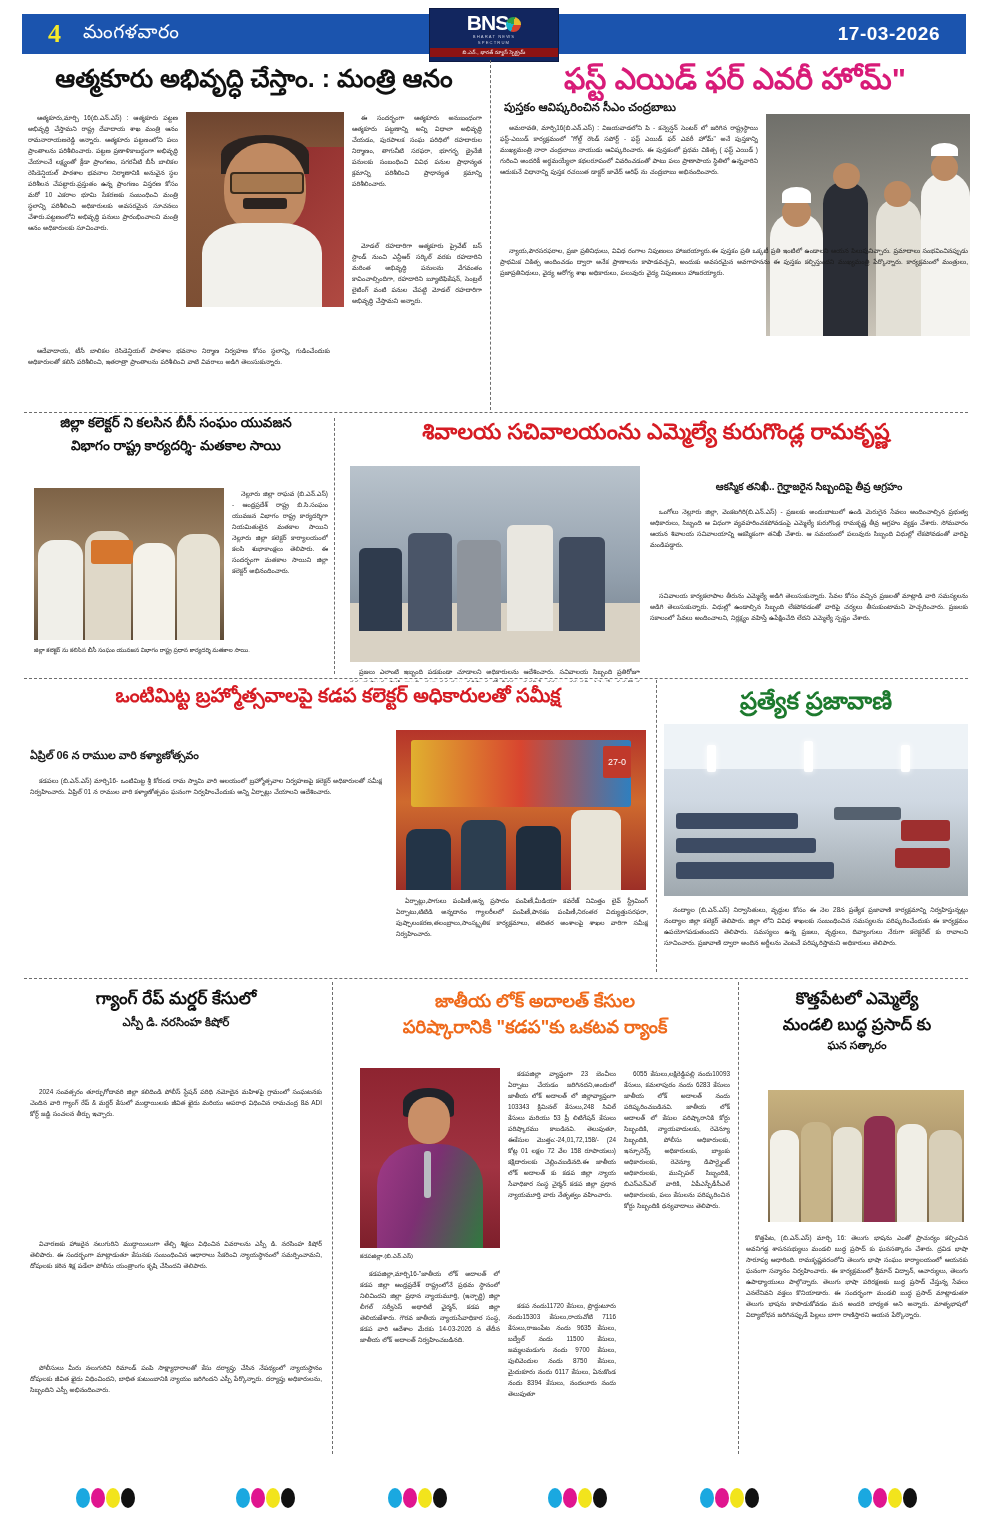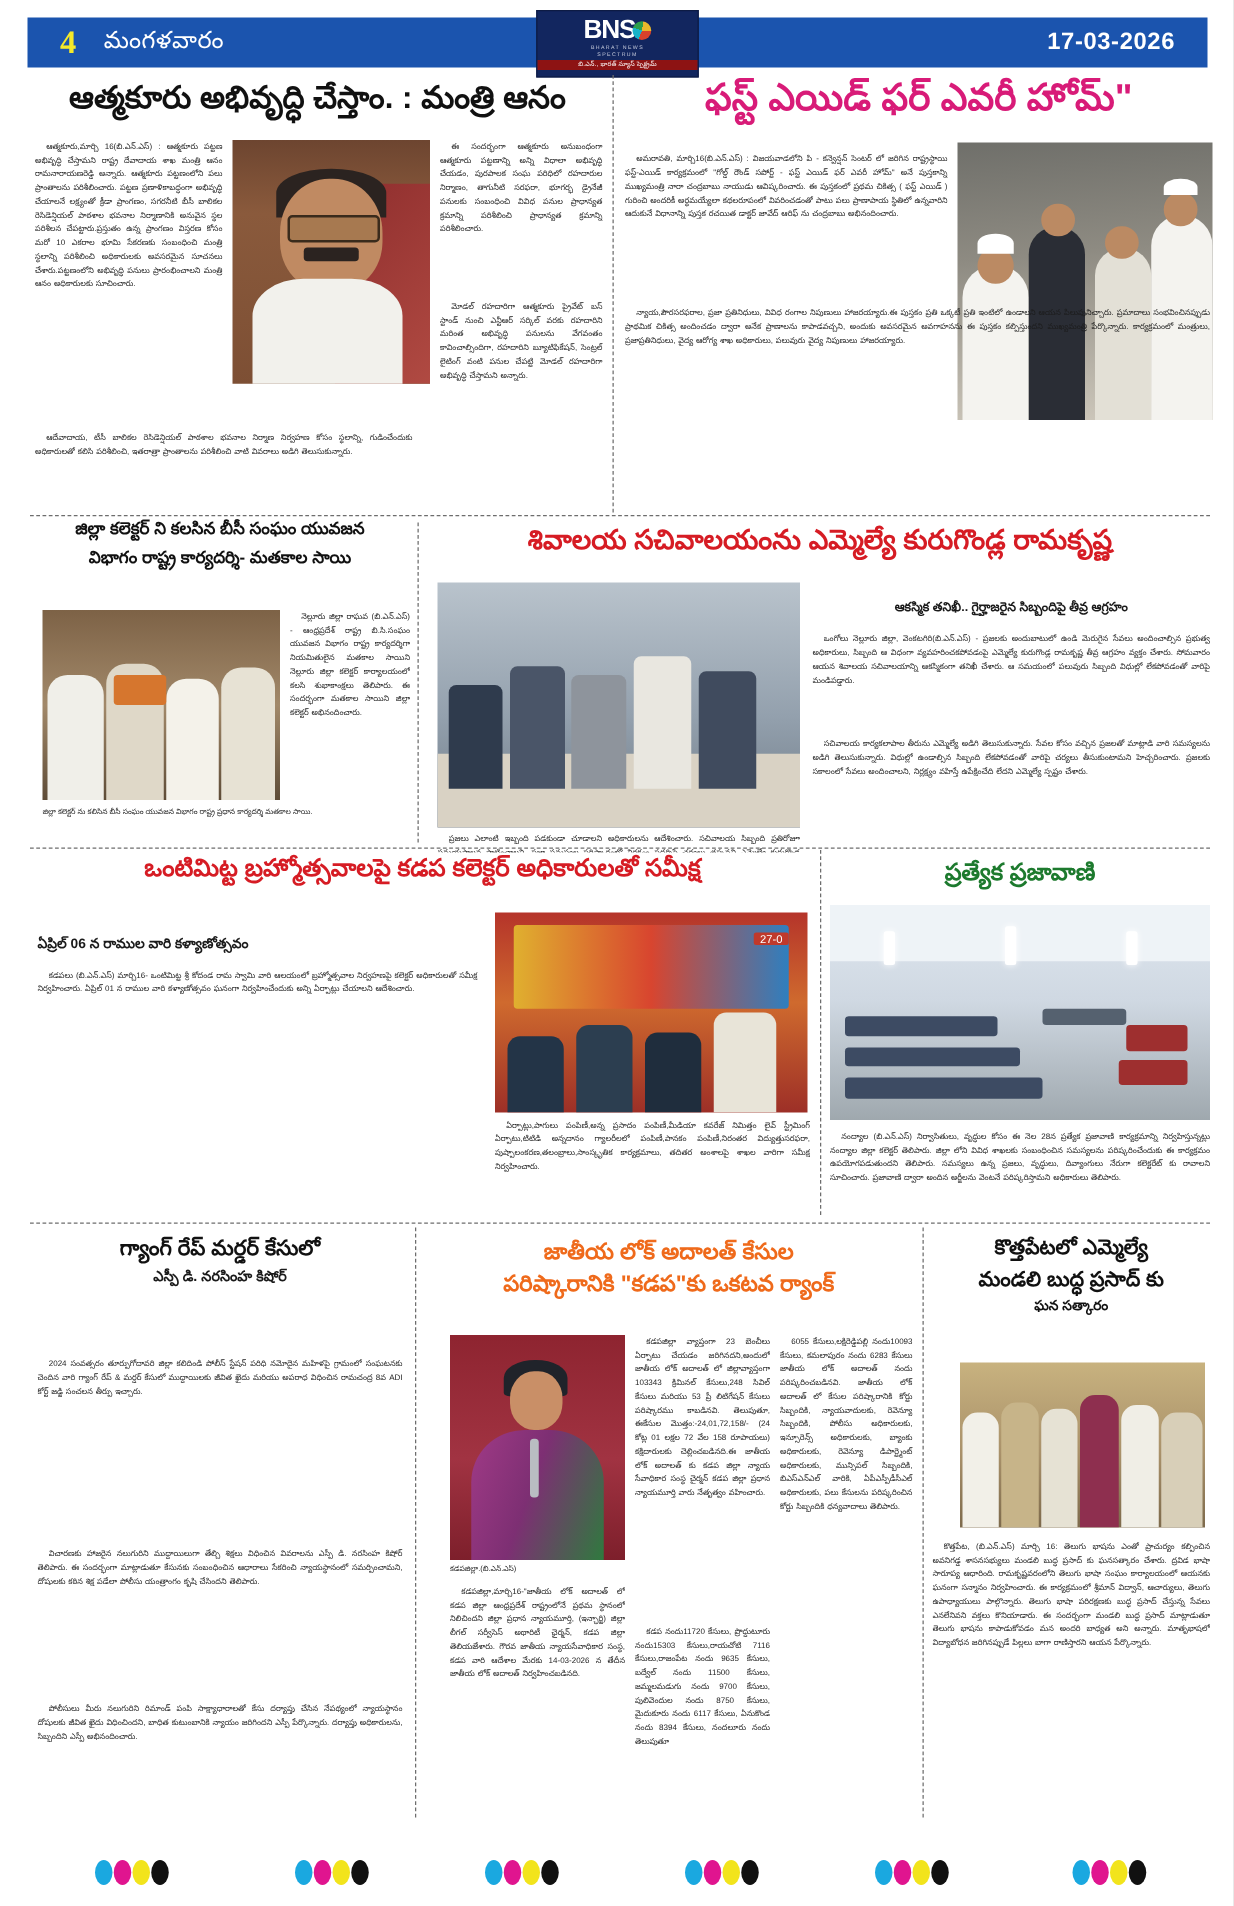--- a/index.html
+++ b/index.html
@@ -175,20 +175,21 @@
     <p>ఈ సందర్భంగా ఆత్మకూరు అనుబంధంగా ఆత్మకూరు పట్టణాన్ని అన్ని విధాలా అభివృద్ధి చేయడం, పురపాలక సంఘ పరిధిలో రహదారుల నిర్మాణం, తాగునీటి సరఫరా, భూగర్భ డ్రైనేజీ పనులకు సంబంధించి వివిధ పనుల ప్రాధాన్యత క్రమాన్ని పరిశీలించి ప్రాధాన్యత క్రమాన్ని పరిశీలించారు.</p>
   </div>
   <div class="body-col" style="position:absolute;left:352px;top:240px;width:130px;height:165px;overflow:hidden;">
     <p>మోడల్ రహదారిగా ఆత్మకూరు ప్రైవేట్ బస్ స్టాండ్ నుంచి ఎన్టీఆర్ సర్కిల్ వరకు రహదారిని మరింత అభివృద్ధి పనులను వేగవంతం కావించాల్సిందిగా, రహదారిని బ్యూటిఫికేషన్, సెంట్రల్ లైటింగ్ వంటి పనుల చేపట్టి మోడల్ రహదారిగా అభివృద్ధి చేస్తామని అన్నారు.</p>
   </div>
 
   <div class="rule-v" style="left:490px;top:60px;height:350px;"></div>
 
   <div style="position:absolute;left:500px;top:58px;width:470px;">
     <div class="hl hl-magenta" style="font-size:30px;padding:4px 0 4px;">ఫస్ట్ ఎయిడ్ ఫర్ ఎవరీ హోమ్"</div>
+    <div class="sub" style="font-size:11.5px;font-weight:bold;text-align:left;padding-left:4px;">పుస్తకం ఆవిష్కరించిన సీఎం చంద్రబాబు</div>
   </div>
 
   <div class="photo ph-group" style="position:absolute;left:766px;top:114px;width:204px;height:222px;">
     <div class="fig" style="left:2%;width:26%;height:56%;"></div>
     <div class="hd" style="left:8%;top:38%;width:14%;height:13%;"></div>
     <div class="cap-w" style="left:8%;top:33%;width:14%;height:7%;"></div>
     <div class="fig" style="left:28%;width:22%;height:70%;background:#2a2d35;"></div>
     <div class="hd" style="left:33%;top:22%;width:13%;height:12%;"></div>
     <div class="fig" style="left:54%;width:22%;height:62%;background:#e3e0d6;"></div>
     <div class="hd" style="left:58%;top:30%;width:13%;height:12%;"></div>
@@ -258,34 +259,34 @@
     <div class="hl hl-red" style="font-size:19.5px;padding:3px 0 6px;">ఒంటిమిట్ట బ్రహ్మోత్సవాలపై కడప కలెక్టర్ అధికారులతో సమీక్ష</div>
   </div>
   <div class="sub" style="position:absolute;left:30px;top:744px;width:345px;font-size:11px;font-weight:bold;text-align:left;line-height:2.0;">ఏప్రిల్ 06 న రాముల వారి కళ్యాణోత్సవం</div>
 
   <div class="photo ph-banner" style="position:absolute;left:396px;top:730px;width:250px;height:160px;">
     <div class="bnr"></div>
     <div class="bd" style="left:4%;width:18%;height:38%;"></div>
     <div class="bd" style="left:26%;width:18%;height:44%;background:#2c3e50;"></div>
     <div class="bd" style="left:48%;width:18%;height:40%;background:#1f2d3d;"></div>
     <div class="bd" style="left:70%;width:20%;height:50%;background:#e8e4d8;"></div>
-    <div style="position:absolute;right:6%;top:10%;background:#c0392b;color:#fff;font-size:9px;padding:0 5px;border-radius:2px;">27-0</div>
+    <div style="position:absolute;right:6%;top:10%;background:#c0392b;color:#fff;font-size:9px;padding:11px 5px;border-radius:2px;">27-0</div>
   </div>
 
   <div class="body-col" style="position:absolute;left:30px;top:775px;width:352px;height:185px;overflow:hidden;">
     <p>కడపలు (బి.ఎన్.ఎస్) మార్చి16- ఒంటిమిట్ట శ్రీ కోదండ రామ స్వామి వారి ఆలయంలో బ్రహ్మోత్సవాల నిర్వహణపై కలెక్టర్ అధికారులతో సమీక్ష నిర్వహించారు. ఏప్రిల్ 01 న రాముల వారి కళ్యాణోత్సవం ఘనంగా నిర్వహించేందుకు అన్ని ఏర్పాట్లు చేయాలని ఆదేశించారు.</p>
   </div>
   <div class="body-col" style="position:absolute;left:396px;top:895px;width:252px;height:70px;overflow:hidden;">
     <p>ఏర్పాట్లు,పాగులు పంపిణీ,అన్న ప్రసాదం పంపిణీ,మీడియా కవరేజ్ నిమిత్తం లైవ్ స్ట్రీమింగ్ ఏర్పాటు,టిటిడి అన్నదానం గ్యాలరీలలో పంపిణీ,పానకం పంపిణీ,నిరంతర విద్యుత్తుసరఫరా, పుష్పాలంకరణ,తలంబ్రాలు,సాంస్కృతిక కార్యక్రమాలు, తదితర అంశాలపై శాఖల వారిగా సమీక్ష నిర్వహించారు.</p>
   </div>
 
   <div class="rule-v" style="left:656px;top:680px;height:292px;"></div>
 
   <div style="position:absolute;left:664px;top:684px;width:304px;">
-    <div class="hl hl-green" style="font-size:19px;padding:4px 0 8px;">ప్రత్యేక ప్రజావాణి</div>
+    <div class="hl hl-green" style="font-size:24px;padding:4px 0 8px;">ప్రత్యేక ప్రజావాణి</div>
   </div>
 
   <div class="photo ph-hall" style="position:absolute;left:664px;top:724px;width:304px;height:172px;">
     <div class="ceil"></div>
     <div class="tube" style="left:14%;top:12%;width:3%;height:16%;"></div>
     <div class="tube" style="left:46%;top:10%;width:3%;height:18%;"></div>
     <div class="tube" style="left:78%;top:12%;width:3%;height:16%;"></div>
     <div class="row" style="left:4%;top:52%;width:40%;height:9%;"></div>
     <div class="row" style="left:4%;top:66%;width:46%;height:9%;"></div>
     <div class="row" style="left:4%;top:80%;width:52%;height:10%;"></div>

